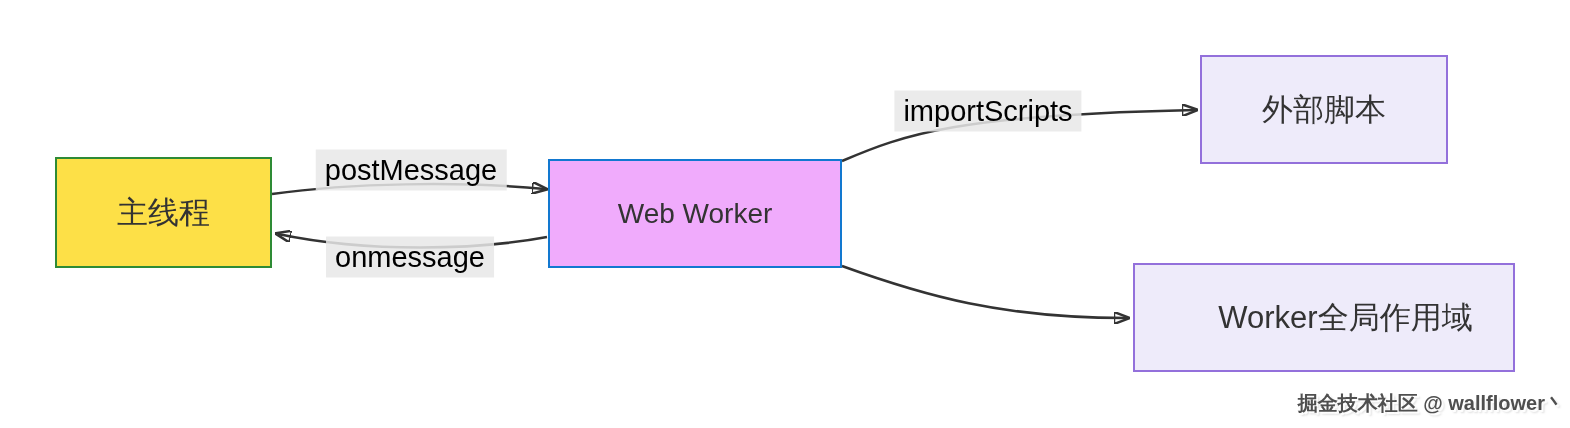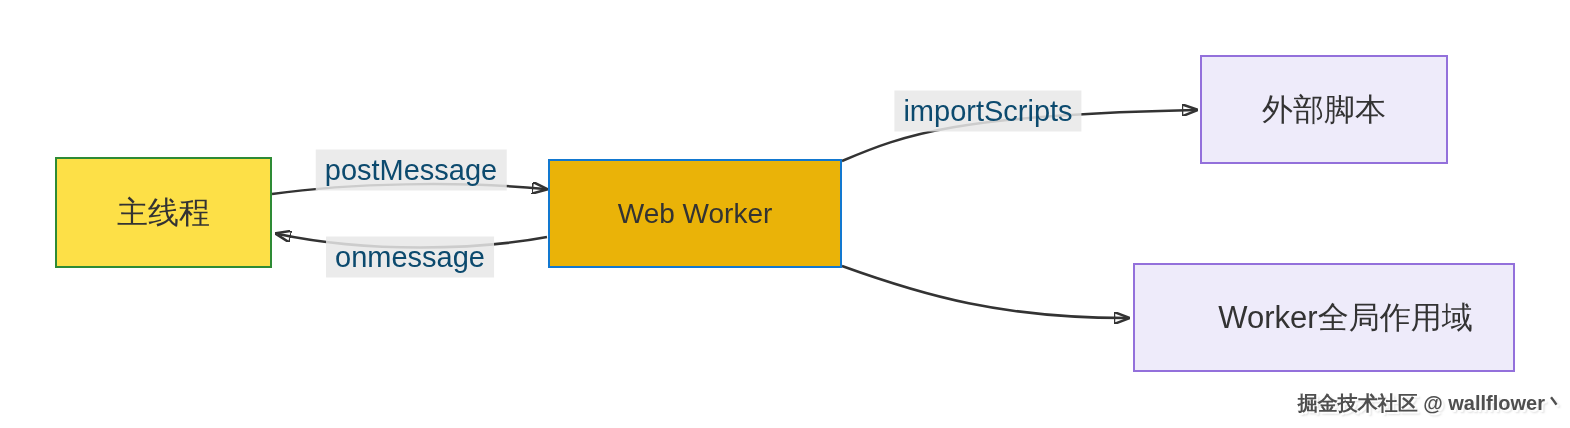--- a/index.html
+++ b/index.html
@@ -37,40 +37,40 @@
     color: #333333;
     text-align: left;
     line-height: 1.2;
   }
   .node-green {
     background: #fde047;
     border-color: #2e8b35;
     font-size: 31px;
   }
   .node-blue {
-    background: #eab308;
+    background: #f0abfc;
     border-color: #1278d0;
     font-size: 28px;
   }
   .node-lavender {
     background: #eeebfa;
     border-color: #9370db;
     font-size: 31px;
   }
   .node-main-thread   { left: 55px;   top: 157px; width: 217px; height: 111px; }
   .node-web-worker    { left: 548px;  top: 159px; width: 294px; height: 109px; }
   .node-external      { left: 1200px; top: 55px;  width: 248px; height: 109px; }
   .node-worker-scope  { left: 1133px; top: 263px; width: 382px; height: 109px; padding-left: 43px; }
   .edge-label {
     position: absolute;
     transform: translate(-50%, -50%);
     background: rgba(232, 232, 232, 0.85);
     padding: 4px 9px;
     font-size: 29px;
-    color: #0c4a6e;
+    color: #000000;
     white-space: nowrap;
   }
   .label-postmessage   { left: 411px; top: 170px; }
   .label-onmessage     { left: 410px; top: 257px; }
   .label-importscripts { left: 988px; top: 111px; }
   .watermark {
     position: absolute;
     right: 5px;
     bottom: 11px;
     font-size: 20px;

